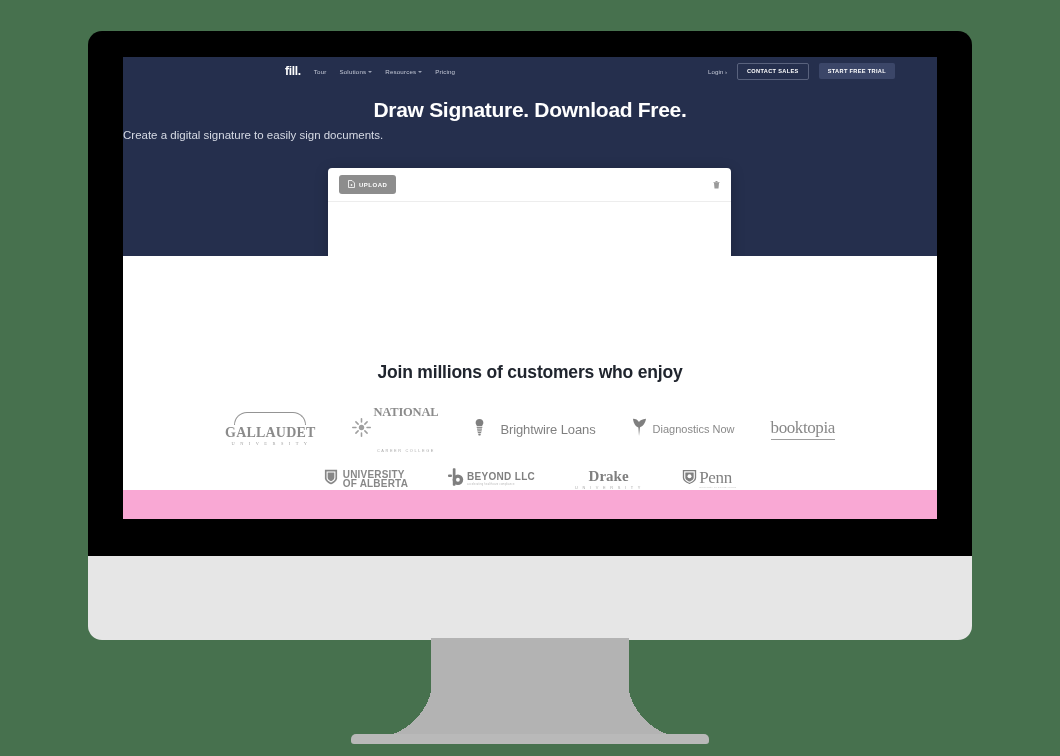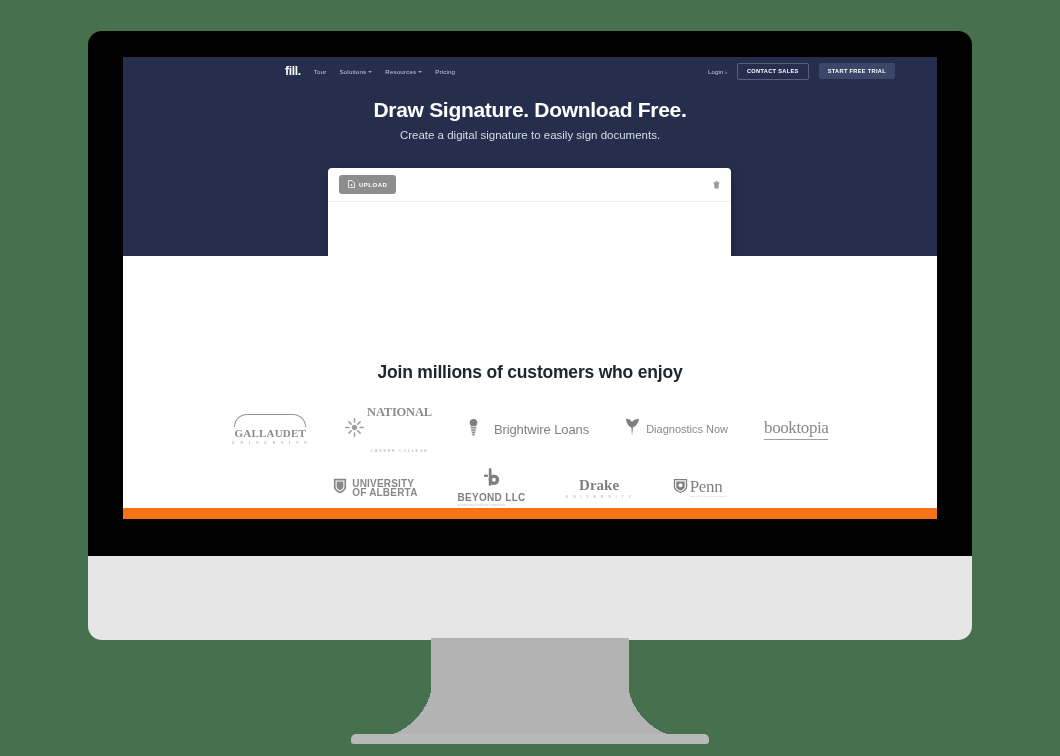--- a/index.html
+++ b/index.html
@@ -47,21 +47,21 @@
     width: 358px; height: 10px;
     background: #b9b9b9;
     border-radius: 5px 5px 3px 3px;
   }
 
   
   .screen {
     position: absolute;
     left: 123px; top: 57px;
     width: 814px; height: 462px;
-    background: #f97316;
+    background: #f9a8d4;
     overflow: hidden;
   }
 
   
   .hero {
     position: absolute; left: 0; top: 0;
     width: 814px; height: 199px;
     background: #252f4d;
   }
 
@@ -135,21 +135,21 @@
   .hero-title {
     position: absolute; top: 41px; left: 0;
     width: 814px; text-align: center;
     color: #ffffff;
     font-size: 21px;
     font-weight: bold;
     letter-spacing: -0.3px;
   }
   .hero-sub {
     position: absolute; top: 72px; left: 0;
-    width: 814px; text-align: center;
+    width: 814px; 
     color: #d6dae4;
     font-size: 11.5px;
   }
 
   
   .sig-card {
     position: absolute;
     left: 205px; top: 111px;
     width: 403px; height: 226px;
     background: #ffffff;
@@ -264,21 +264,21 @@
   
   .gallaudet { flex-direction: column; line-height: 1; }
   .gallaudet .arc {
     width: 72px; height: 13px;
     border: 1.4px solid #6b6b6b;
     border-bottom: none;
     border-radius: 36px 36px 0 0;
   }
   .gallaudet .g-main {
     font-family: "Liberation Serif", serif;
-    font-size: 11px; font-weight: bold;
+    font-size: 14px; font-weight: bold;
     color: #5f5f5f; letter-spacing: 0.2px;
     margin-top: 1px;
   }
   .gallaudet .g-sub {
     font-family: "Liberation Serif", serif;
     font-size: 4.4px; color: #7a7a7a;
     letter-spacing: 2.2px; margin-top: 2px;
   }
   
   .national { gap: 3px; }
@@ -309,21 +309,21 @@
     padding-bottom: 1px; letter-spacing: -0.4px;
   }
   
   .alberta { gap: 5px; }
   .alberta .a-txt {
     display: flex; flex-direction: column;
     font-size: 10px; font-weight: bold; color: #5a5a5a;
     line-height: 9px; letter-spacing: 0.2px;
   }
   
-  .beyond { gap: 3px; flex-direction: column; }
+  .beyond { gap: 3px; }
   .beyond .by-txt { display: flex; flex-direction: column; line-height: 1; }
   .beyond .by-main {
     font-size: 10px; font-weight: bold; color: #4f4f4f;
     letter-spacing: 0.3px;
   }
   .beyond .by-sub {
     font-size: 2.6px; color: #9a9a9a; margin-top: 2px; letter-spacing: 0.2px;
   }
   
   .drake { flex-direction: column; line-height: 1; }

